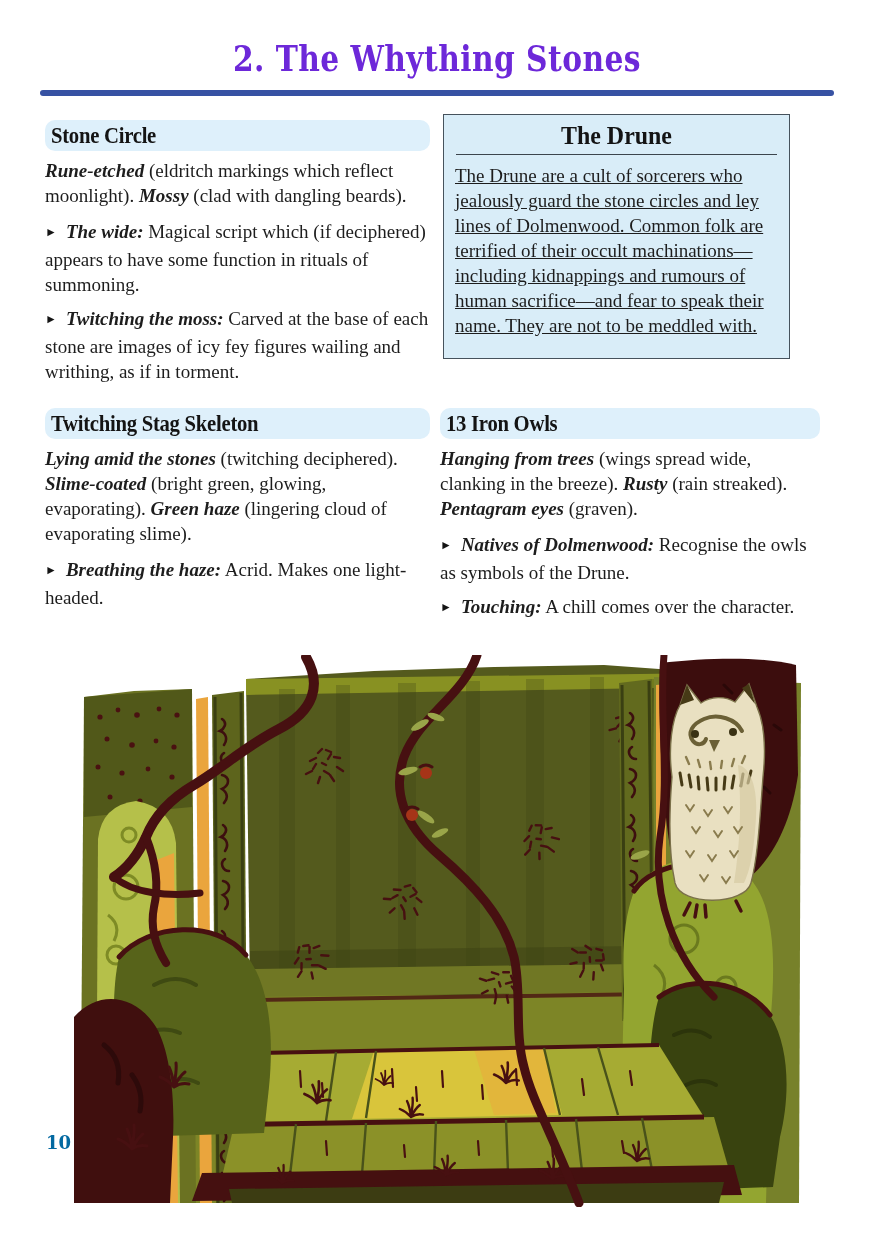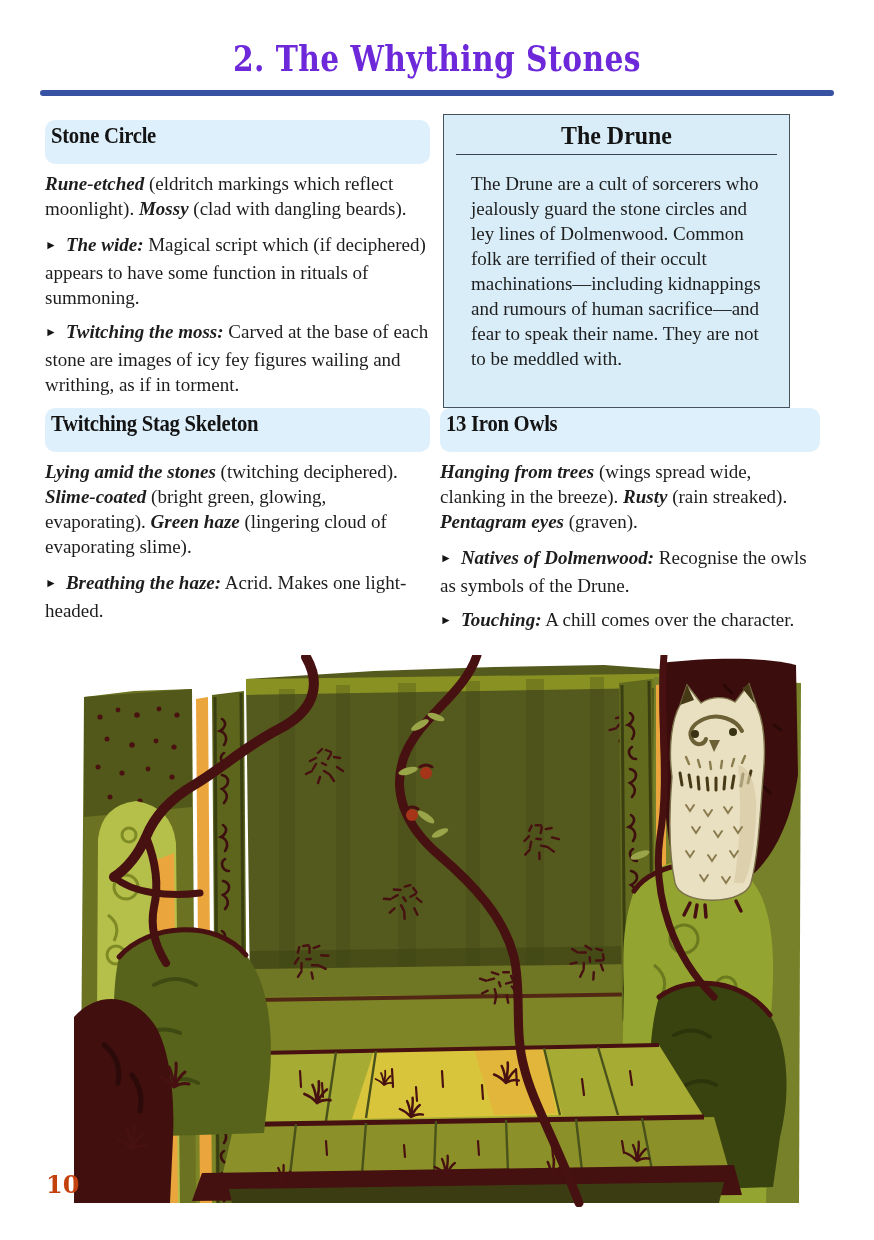--- a/index.html
+++ b/index.html
@@ -10,51 +10,51 @@
   
   .title{position:absolute;top:40px;left:0;width:874px;margin:0;text-align:center;
          font-family:"DejaVu Serif",serif;font-weight:700;font-size:35px;
          color:#6d28d9;line-height:1.1;}
   .title-inner{display:inline-block;transform:scaleX(.85);transform-origin:center;
                white-space:nowrap;letter-spacing:.5px;}
   .title-rule{position:absolute;top:90px;left:40px;width:794px;height:6px;
               background:#3752a3;border-radius:3px;}
 
   
-  .band{background:#def0fb;border-radius:10px;padding:3px 6px 16px;margin:0 0 7px;}
+  .band{background:#def0fb;border-radius:10px;padding:3px 6px 3px;margin:0 0 7px;}
   .display{display:inline-block;font-weight:700;color:#141414;
            transform:scaleX(.9);transform-origin:left center;
            letter-spacing:-.3px;white-space:nowrap;font-size:23px;line-height:1.1;}
 
   
   .copy{font-size:19px;line-height:25px;margin:7px 0 11px;}
   .bullet{margin:9px 0 9px;}
   .arrow{font-size:12px;margin-right:9px;position:relative;top:-2px;color:#141414;}
   b{font-weight:700;font-style:italic;}
 
   
   #drune-box{left:443px;top:114px;width:347px;box-sizing:border-box;
              background:#d9edf8;border:1.5px solid #46525c;padding:4px 11px 20px;}
   .box-title{display:block;text-align:center;margin:2px 0 0;
              font-weight:700;font-size:26px;color:#141414;line-height:1.15;
              transform:scaleX(.92);transform-origin:center;}
   .box-rule{border:0;border-top:1.6px solid #3c454d;margin:3px 1px 8px;}
-  #drune-box .copy{margin:16px;}
+  #drune-box .copy{margin:0;text-decoration:underline;}
 
   
   #stone-circle{left:45px;top:120px;width:385px;}
   #stag{left:45px;top:408px;width:385px;}
   #owls{left:440px;top:408px;width:380px;}
 
   
   #illustration{left:74px;top:655px;width:728px;height:552px;margin:0;}
 
   
-  .pageno{position:absolute;left:46px;top:1170px;font-family:"DejaVu Serif",serif;
-          font-weight:700;font-size:24px;color:#c2410c;}
+  .pageno{position:absolute;left:46px;top:1132px;font-family:"DejaVu Serif",serif;
+          font-weight:700;font-size:18px;color:#0369a1;}
 </style>
 </head>
 <body>
 
 <h1 class="title"><span class="title-inner">2. The Whything Stones</span></h1>
 <div class="title-rule"></div>
 
 <section id="stone-circle" class="abs">
   <div class="band">
     <span class="display">Stone Circle</span>

